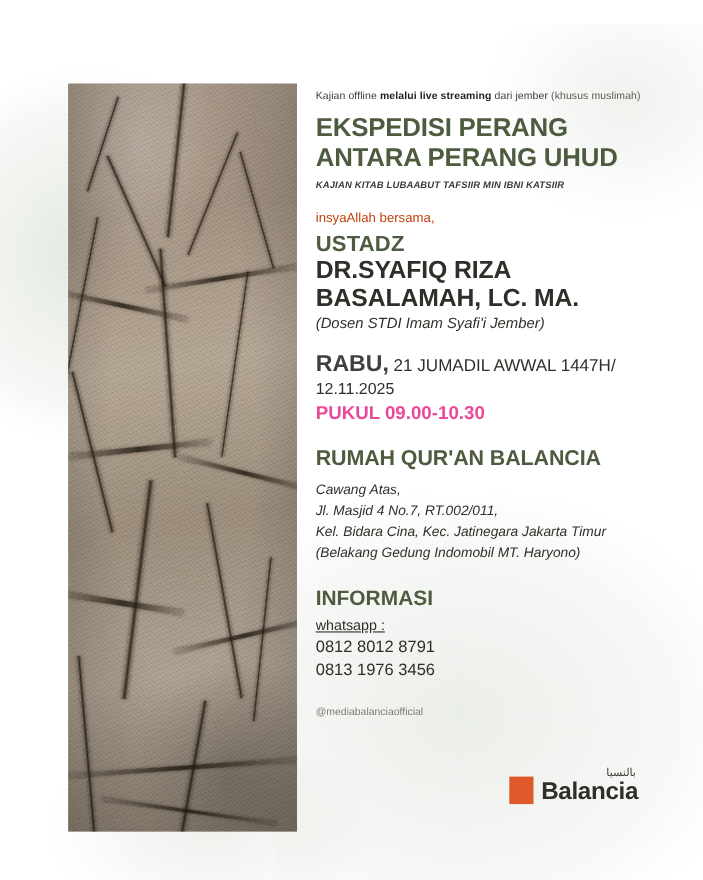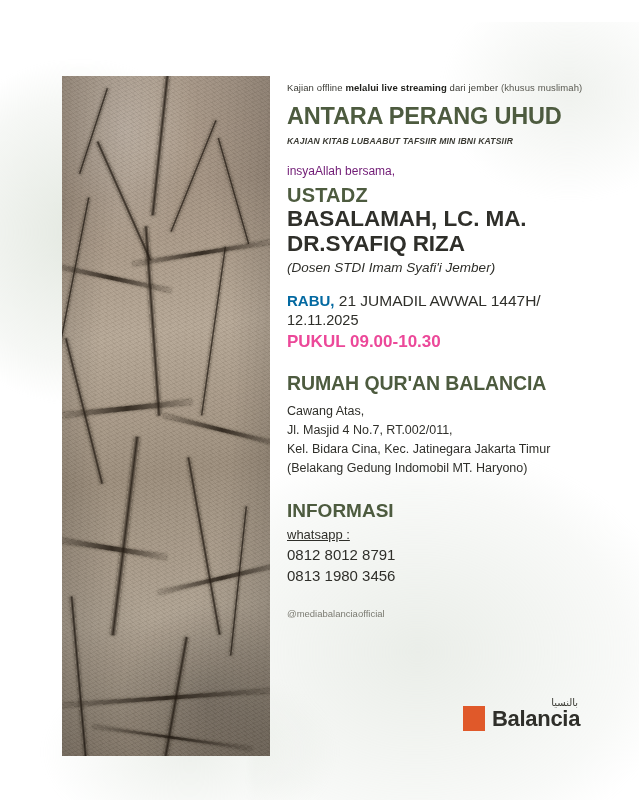--- a/index.html
+++ b/index.html
@@ -136,21 +136,21 @@
     font-style: italic;
     font-weight: bold;
     letter-spacing: 0.15px;
     color: #3a3a33;
     text-transform: uppercase;
     margin-bottom: 18px;
   }
 
   .insya {
     font-size: 12px;
-    color: #701a75;
+    color: #c2410c;
     margin-bottom: 6px;
   }
 
   .ustadz-label {
     font-size: 20px;
     font-weight: bold;
     color: #4d5b3f;
     letter-spacing: 0.2px;
     line-height: 1.1;
   }
@@ -170,22 +170,22 @@
     margin-bottom: 16px;
   }
 
   .when {
     font-size: 15.5px;
     color: #2f2f2a;
     line-height: 1.3;
   }
   .when .day {
     font-weight: bold;
-    font-size: 15px;
-    color: #0369a1;
+    font-size: 21px;
+    color: #404040;
   }
   .when .date2 { display: block; font-size: 14.5px; }
   .when .time {
     display: block;
     font-weight: bold;
     font-size: 17px;
     color: #ec4899;
     margin-top: 2px;
     margin-bottom: 18px;
   }
@@ -195,20 +195,21 @@
     font-weight: bold;
     color: #4d5b3f;
     letter-spacing: -0.1px;
     margin-bottom: 7px;
   }
   .address {
     font-size: 12.5px;
     color: #2f2f2a;
     line-height: 1.52;
     margin-bottom: 22px;
+    font-style: italic;
   }
   .address .line { display: block; }
 
   .info-head {
     font-size: 19px;
     font-weight: bold;
     color: #4d5b3f;
     margin-bottom: 5px;
   }
   .wa-label {
@@ -302,52 +303,53 @@
     <div class="vignette"></div>
   </div>
 
   <div class="content">
 
     <div class="kicker">
       <span>Kajian offline </span><span class="strong">melalui live streaming</span><span> dari jember </span><span class="muted">(khusus muslimah)</span>
     </div>
 
     <h1 class="title">
+      <span class="line">EKSPEDISI PERANG</span>
       <span class="line">ANTARA PERANG UHUD</span>
     </h1>
 
     <div class="subtitle">KAJIAN KITAB LUBAABUT TAFSIIR MIN IBNI KATSIIR</div>
 
     <div class="insya">insyaAllah bersama,</div>
 
     <div class="ustadz-label">USTADZ</div>
     <div class="ustadz-name">
+      <span class="line">DR.SYAFIQ RIZA</span>
       <span class="line">BASALAMAH, LC. MA.</span>
-      <span class="line">DR.SYAFIQ RIZA</span>
     </div>
     <div class="ustadz-note">(Dosen STDI Imam Syafi'i Jember)</div>
 
     <div class="when">
       <span class="day">RABU,</span><span> 21 JUMADIL AWWAL 1447H/</span>
       <span class="date2">12.11.2025</span>
       <span class="time">PUKUL 09.00-10.30</span>
     </div>
 
     <div class="venue">RUMAH QUR'AN BALANCIA</div>
     <div class="address">
       <span class="line">Cawang Atas,</span>
       <span class="line">Jl. Masjid 4 No.7, RT.002/011,</span>
       <span class="line">Kel. Bidara Cina, Kec. Jatinegara Jakarta Timur</span>
       <span class="line">(Belakang Gedung Indomobil MT. Haryono)</span>
     </div>
 
     <div class="info-head">INFORMASI</div>
     <div class="wa-label">whatsapp :</div>
     <div class="phone">0812 8012 8791</div>
-    <div class="phone">0813 1980 3456</div>
+    <div class="phone">0813 1976 3456</div>
 
     <div class="handle">@mediabalanciaofficial</div>
   </div>
 
   <div class="logo">
     <div class="logo-mark"></div>
     <div class="logo-text-wrap">
       <div class="logo-arabic">بالنسيا</div>
       <div class="logo-word">Balancia</div>
     </div>

